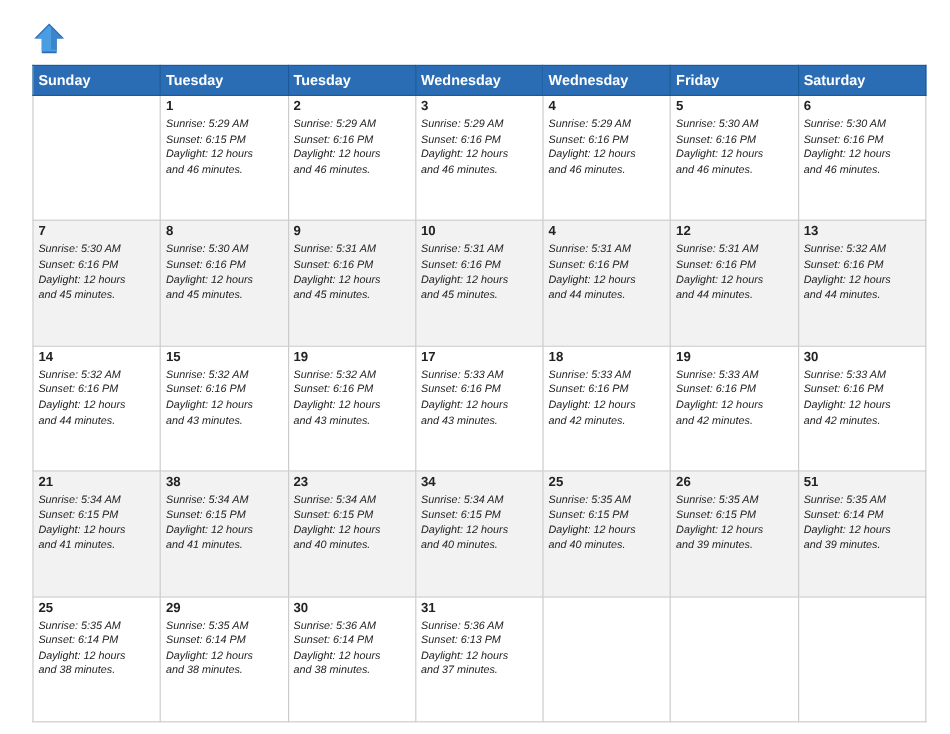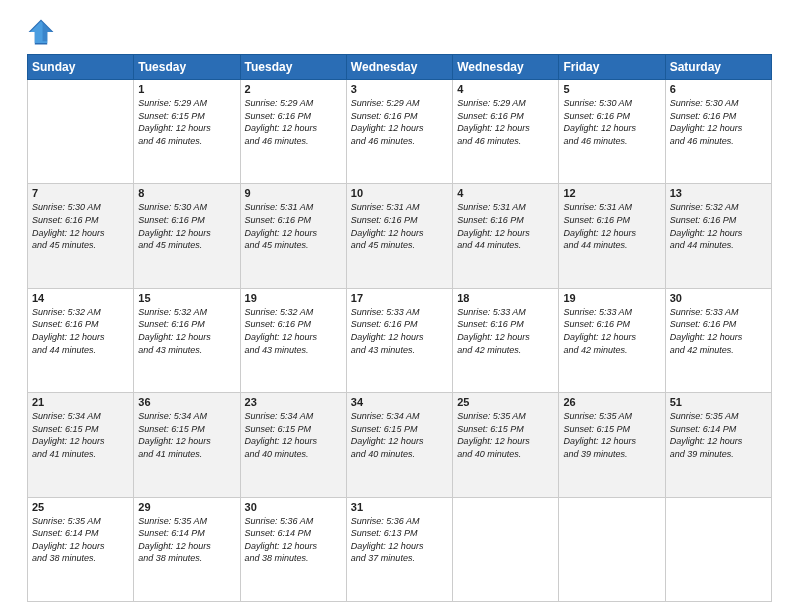--- a/index.html
+++ b/index.html
@@ -290,21 +290,21 @@
         </tr>
         <tr>
           <td>
             <span class="day-number">21</span>
             <div class="day-info" style="white-space: pre-line;">Sunrise: 5:34 AM
 Sunset: 6:15 PM
 Daylight: 12 hours
 and 41 minutes.</div>
           </td>
           <td>
-            <span class="day-number">36</span>
+            <span class="day-number">38</span>
             <div class="day-info" style="white-space: pre-line;">Sunrise: 5:34 AM
 Sunset: 6:15 PM
 Daylight: 12 hours
 and 41 minutes.</div>
           </td>
           <td>
             <span class="day-number">23</span>
             <div class="day-info" style="white-space: pre-line;">Sunrise: 5:34 AM
 Sunset: 6:15 PM
 Daylight: 12 hours

